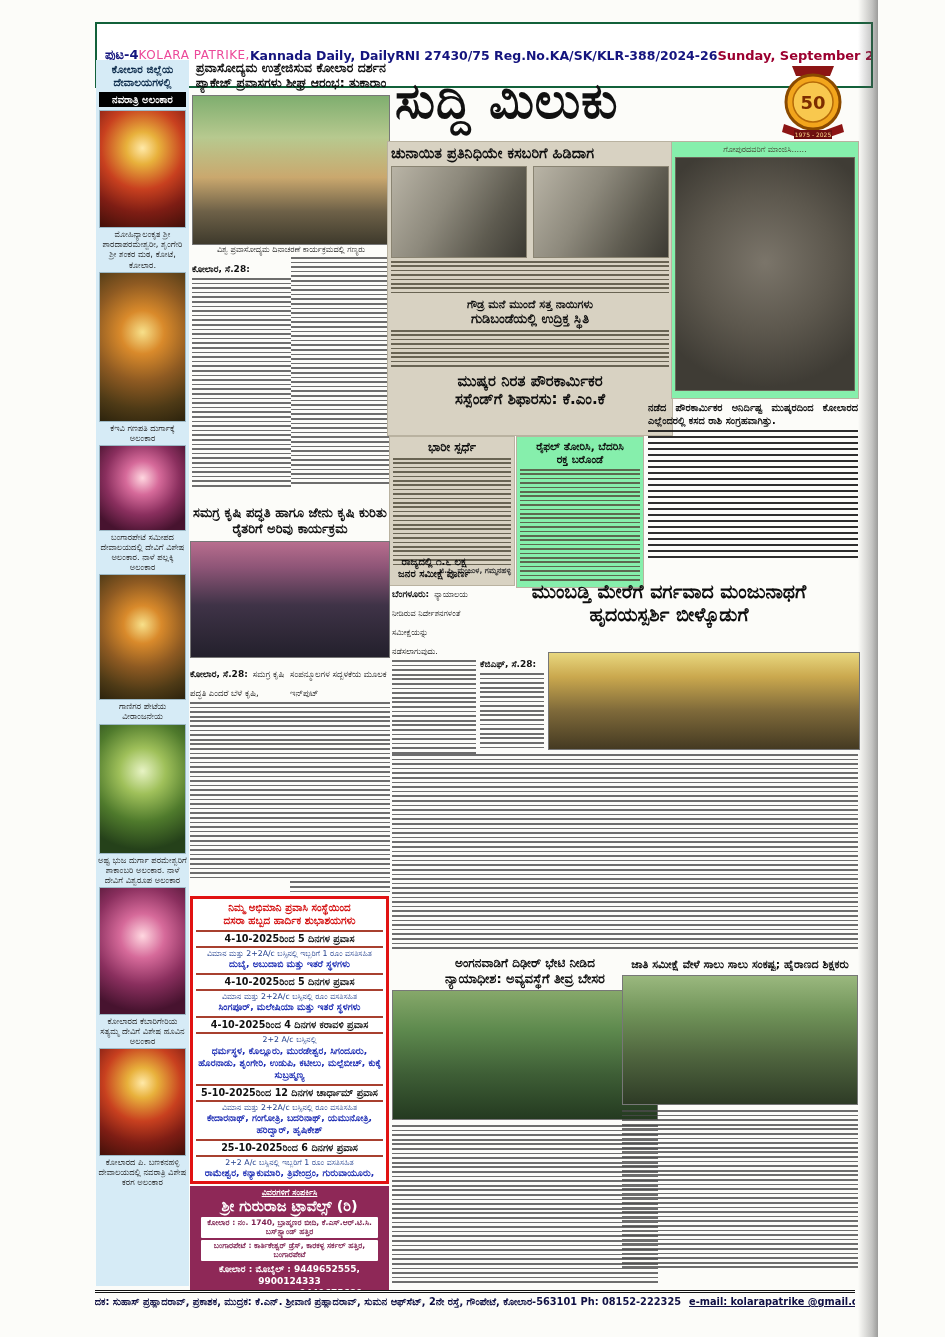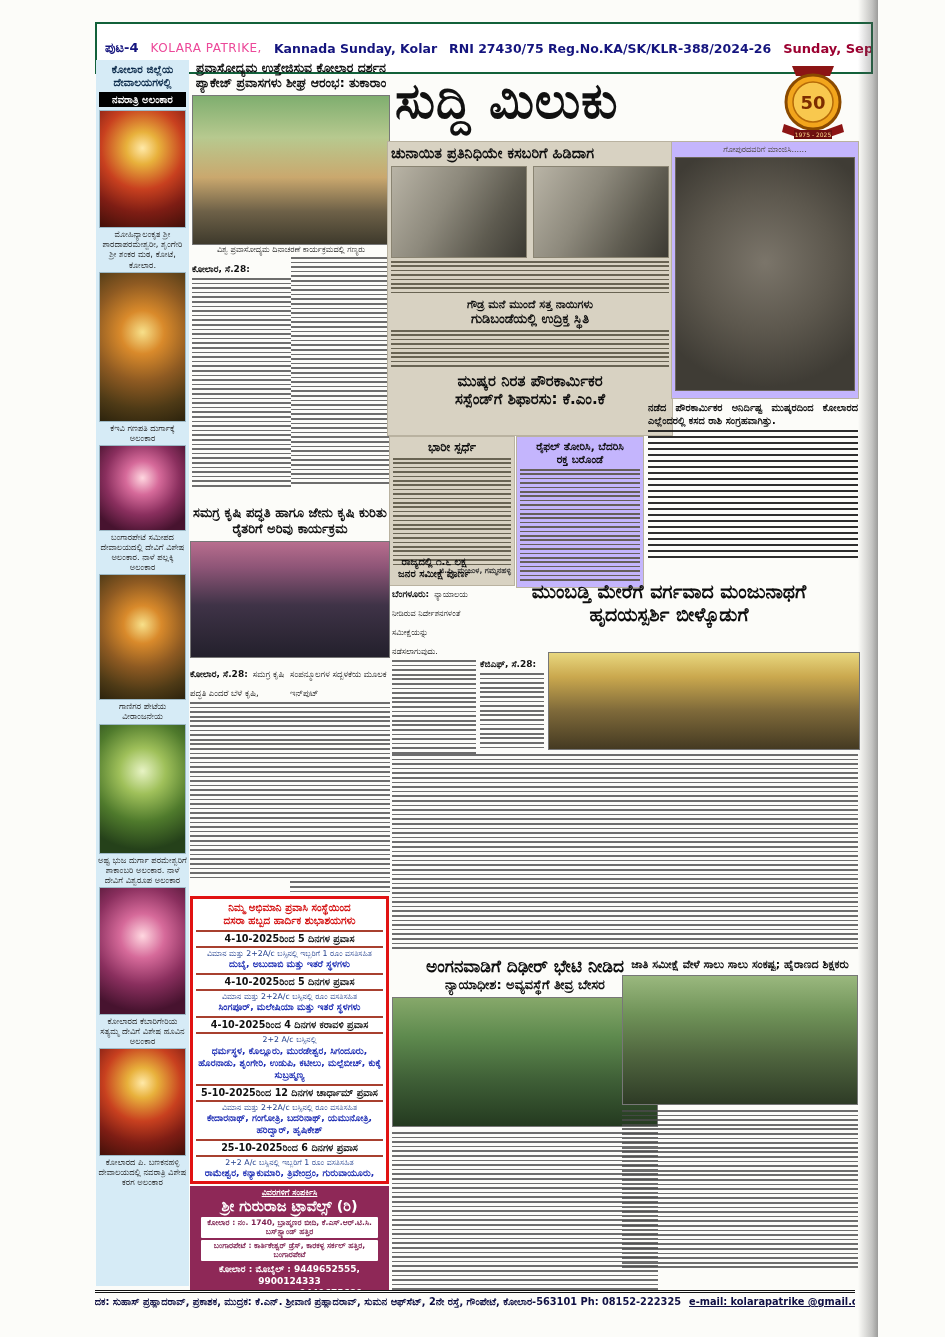--- a/index.html
+++ b/index.html
@@ -1,21 +1,21 @@
 <!DOCTYPE html>
 <html><head>
 <meta charset="utf-8">
 <style>
   html,body{margin:0;padding:0;background:#e8e6e1;}
   #page{position:relative;width:945px;height:1337px;background:#fcfcf9;overflow:hidden;
         font-family:"DejaVu Sans","Liberation Sans",sans-serif;color:#111;}
   .abs{position:absolute;}
   
-  .hdr{display:flex;align-items:center;gap:12px;border:2px solid #12613a;background:#fff;
-       padding:8px 8px;font-size:13px;white-space:nowrap;overflow:hidden;}
+  .hdr{display:flex;align-items:center;gap:0;border:2px solid #12613a;background:#fff;
+       padding:15px 8px;font-size:13px;white-space:nowrap;overflow:hidden;}
   .hdr .pg{color:#14147e;font-weight:bold;}
   .hdr .brand{color:#ec4899;font-weight:normal;font-size:12px;letter-spacing:.5px;}
   .hdr .sub,.hdr .reg{color:#14147e;font-weight:bold;font-size:12.5px;}
   .hdr .date{color:#9c0030;font-weight:bold;margin-left:auto;font-size:13px;}
   
   .sidebar{background:#d6ebf6;padding:3px 2px;box-sizing:border-box;overflow:hidden;}
   .sb-intro{font-size:10.5px;font-weight:bold;text-align:center;line-height:1.25;color:#0b2a4a;}
   .sb-badge{background:#000;color:#fff;font-size:10px;font-weight:bold;text-align:center;
             margin:3px 1px;padding:1.5px 0;}
   .s-photo{border:1px solid #9db9c6;margin:2px 1px 1px;}
@@ -36,21 +36,21 @@
   
   .photo{border:1px solid #777;}
   .grp1{background:linear-gradient(180deg,#7fae6f 0%,#b7c98f 28%,#caa86e 55%,#6e6148 78%,#3e3a2c 100%);}
   .grp2{background:linear-gradient(180deg,#b86e8e 0%,#8e5577 22%,#3f3347 55%,#23202c 100%);}
   .grp3{background:linear-gradient(180deg,#e8d77f 0%,#caa84e 25%,#7f6a3a 60%,#453a22 100%);}
   .grp4{background:linear-gradient(180deg,#86a86a 0%,#5e8a4e 30%,#3e5e36 65%,#243a20 100%);}
   .grp5{background:linear-gradient(180deg,#9ab87e 0%,#6f9258 30%,#50663f 62%,#2e3b26 100%);}
   .bw{background:linear-gradient(120deg,#b9b4a6 0%,#8d897c 40%,#5e5b50 72%,#3c3a33 100%);}
   .stone{background:radial-gradient(circle at 50% 45%,#7b756a 0%,#5c574d 45%,#3f3c35 80%);}
   .clip{background:#d8d2c2;box-shadow:0 0 0 1px #b9b2a0;}
-  .clip2{background:#c4b5fd;box-shadow:0 0 0 1px #b9b2a0;}
+  .clip2{background:#86efac;box-shadow:0 0 0 1px #b9b2a0;}
   
   .redbox{border:3px solid #e11212;background:#fff;box-sizing:border-box;padding:2px 3px;overflow:hidden;}
   .rb-t{color:#d41111;font-weight:bold;text-align:center;font-size:10.3px;line-height:1.25;}
   .sec-h{border-top:2px solid #a8402f;border-bottom:2px solid #a8402f;text-align:center;
          font-weight:bold;color:#101010;font-size:9.6px;margin-top:3px;padding:1px 0;}
   .sec-note{color:#23408f;text-align:center;font-size:7.8px;line-height:1.2;margin-top:1px;}
   .sec-dest{color:#1d2db4;font-weight:bold;text-align:center;font-size:9.2px;line-height:1.3;}
   
   .travel{background:#8e2857;color:#fff;text-align:center;box-sizing:border-box;padding:2px 3px;overflow:hidden;}
   .tv-label{font-size:8px;font-weight:bold;text-decoration:underline;}
@@ -65,21 +65,21 @@
   .edge{background:linear-gradient(90deg,rgba(0,0,0,0) 0%,rgba(90,90,90,.35) 70%,rgba(60,60,60,.5) 100%);}
 </style>
 </head>
 <body>
 
 <div id="page">
 
   <div class="abs hdr" style="left:95px;top:22px;width:758px;height:32px;">
     <span class="pg">ಪುಟ-4</span>
     <span class="brand">KOLARA PATRIKE,</span>
-    <span class="sub">Kannada Sunday, Kolar</span>
+    <span class="sub">Kannada Daily, Daily</span>
     <span class="reg">RNI 27430/75 Reg.No.KA/SK/KLR-388/2024-26</span>
     <span class="date">Sunday, September 28, 2025</span>
   </div>
 
   <div class="abs sidebar" style="left:96px;top:60px;width:93px;height:1226px;">
     <div class="sb-intro">ಕೋಲಾರ ಜಿಲ್ಲೆಯ ದೇವಾಲಯಗಳಲ್ಲಿ</div>
     <div class="sb-badge">ನವರಾತ್ರಿ ಅಲಂಕಾರ</div>
     <div>
       <div class="s-photo pv1" style="height:116px;"></div>
       <div class="s-cap">ಮೋಹಿನ್ಯಾಲಂಕೃತ ಶ್ರೀ ಶಾರದಾಪರಮೇಶ್ವರೀ, ಶೃಂಗೇರಿ ಶ್ರೀ ಶಂಕರ ಮಠ, ಕೋಟೆ, ಕೋಲಾರ.</div>
@@ -248,21 +248,21 @@
   <div class="abs travel" style="left:190px;top:1186px;width:199px;height:104px;">
     <div class="tv-label">ವಿವರಗಳಿಗೆ ಸಂಪರ್ಕಿಸಿ</div>
     <div class="tv-name">ಶ್ರೀ ಗುರುರಾಜ ಟ್ರಾವೆಲ್ಸ್ (ರಿ)</div>
     <div class="wbox">ಕೋಲಾರ : ನಂ. 1740, ಬ್ರಾಹ್ಮಣರ ಬೀದಿ, ಕೆ.ಎಸ್.ಆರ್.ಟಿ.ಸಿ. ಬಸ್‌ಸ್ಟ್ಯಾಂಡ್ ಹತ್ತಿರ</div>
     <div class="wbox">ಬಂಗಾರಪೇಟೆ : ಕಾರ್ತಿಕೇಶ್ವರ್ ಡ್ರೆಸ್, ಕಾರಕಳ್ಳ ಸರ್ಕಲ್ ಹತ್ತಿರ, ಬಂಗಾರಪೇಟೆ</div>
     <div class="tv-phone">ಕೋಲಾರ : ಮೊಬೈಲ್ : 9449652555, 9900124333</div>
     <div class="tv-phone">ಬಂಗಾರಪೇಟೆ : ಮೊಬೈಲ್ : 9449675680, 9886419866</div>
   </div>
 
   <div class="abs" style="left:392px;top:956px;width:266px;">
-    <div class="hl" style="font-size:17px;">ಅಂಗನವಾಡಿಗೆ ದಿಢೀರ್ ಭೇಟಿ ನೀಡಿದ</div>
+    <div class="hl" style="font-size:12px;">ಅಂಗನವಾಡಿಗೆ ದಿಢೀರ್ ಭೇಟಿ ನೀಡಿದ</div>
     <div class="hl" style="font-size:13px;">ನ್ಯಾಯಾಧೀಶ: ಅವ್ಯವಸ್ಥೆಗೆ ತೀವ್ರ ಬೇಸರ</div>
     <div class="photo grp4" style="height:128px;margin-top:4px;"></div>
     <div class="cols" style="margin-top:5px;height:158px;">
       <div class="tx"></div>
       <div class="tx"></div>
       <div class="tx"></div>
     </div>
   </div>
 
   <div class="abs" style="left:622px;top:958px;width:236px;">

